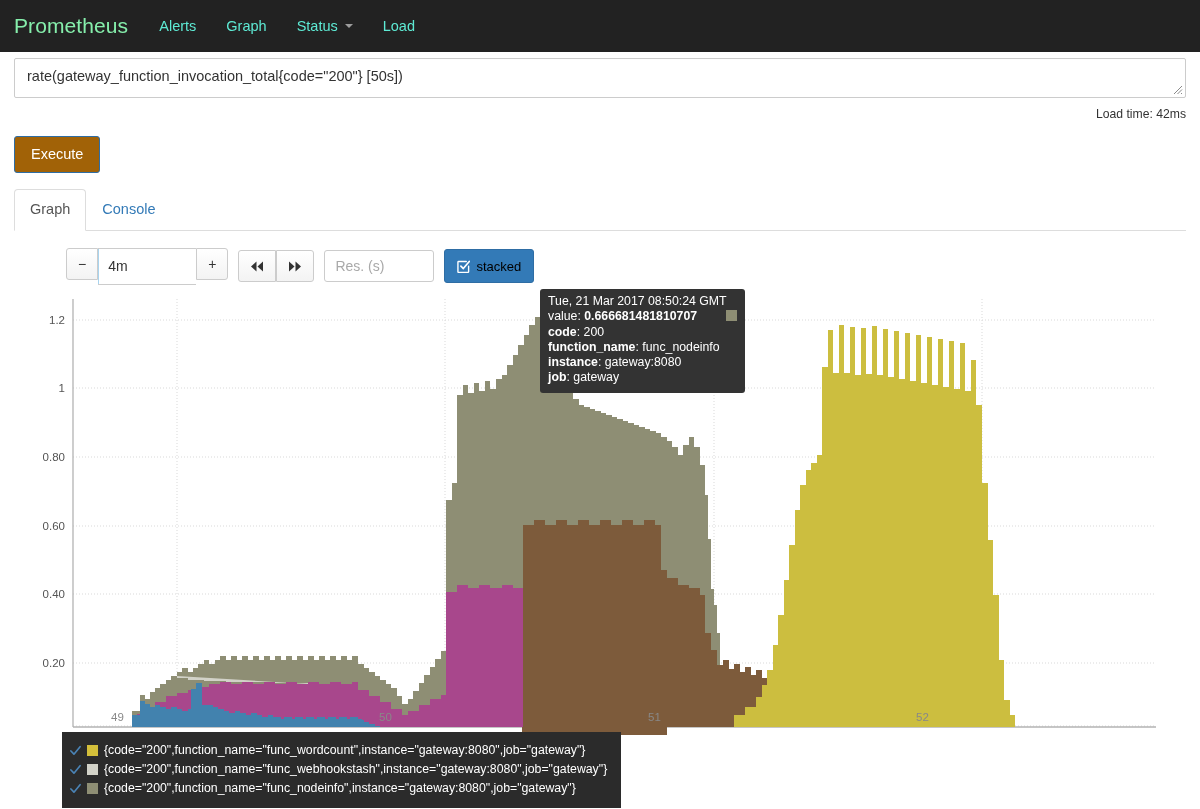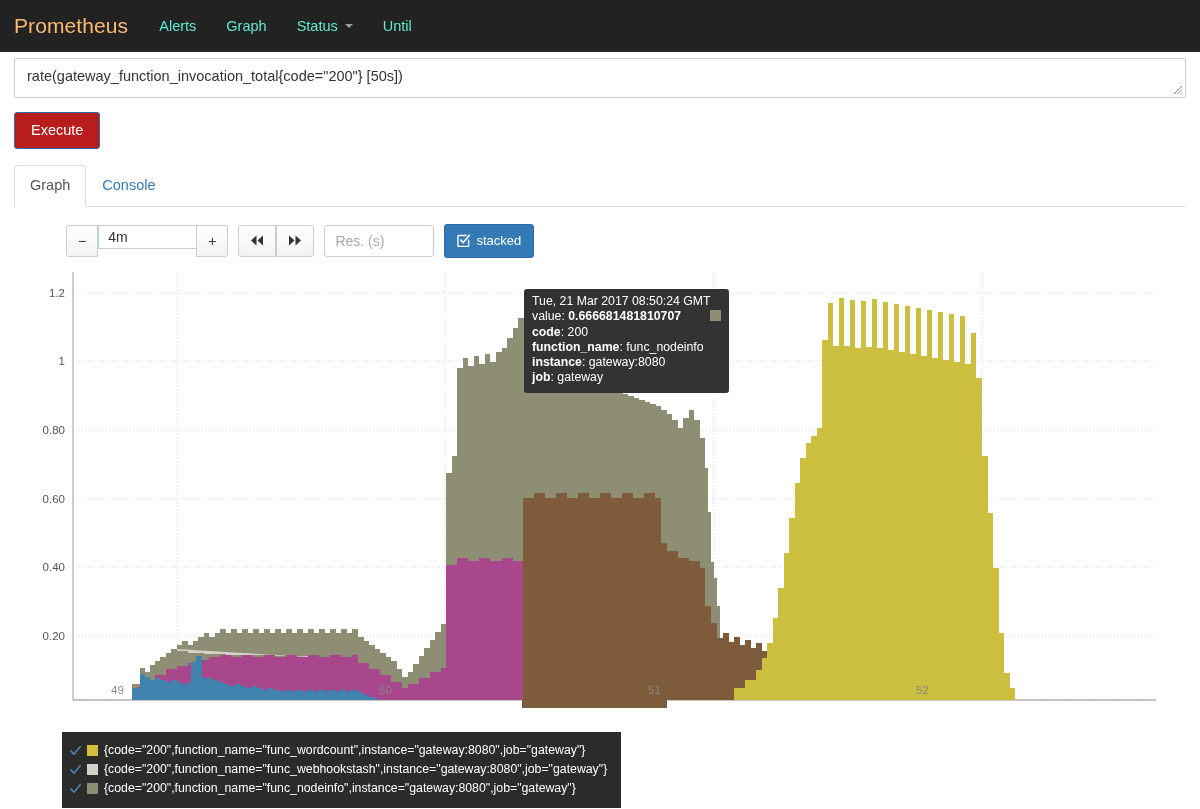--- a/index.html
+++ b/index.html
@@ -13,21 +13,21 @@
 
   
   .navbar {
     height: 52px;
     background: #222222;
     display: flex;
     align-items: center;
     padding: 0 0 0 14px;
   }
   .brand {
-    color: #fdba74;
+    color: #86efac;
     font-size: 21px;
     padding: 0 16px 0 0;
     letter-spacing: .1px;
     cursor: pointer;
   }
   .navlink {
     color: #5eead4;
     font-size: 14.5px;
     padding: 16px 15px;
     line-height: 52px;
@@ -81,21 +81,21 @@
   }
 
   
   .exec-row {
     display: flex;
     align-items: center;
     gap: 10px;
     margin-top: 14px;
   }
   .btn-execute {
-    background: #b91c1c;
+    background: #a16207;
     border: 1px solid #2e6da4;
     color: #fff;
     font-size: 14.5px;
     padding: 9px 16px;
     border-radius: 3px;
     cursor: pointer;
     line-height: 1.2;
   }
   .metric-select {
     border: 1px solid #cccccc;
@@ -173,21 +173,21 @@
     justify-content: center;
     cursor: pointer;
     padding: 0 11px;
   }
   .grp .ctl:first-child { border-radius: 3px 0 0 3px; }
   .grp .ctl:last-child  { border-radius: 0 3px 3px 0; }
   .range-input {
     border: 1px solid #cccccc;
     border-left: none;
     border-right: none;
-    height: 24px;
+    height: 37px;
     width: 98px;
     padding: 0 10px;
     font-size: 14px;
     color: #333;
     font-family: "Liberation Sans", sans-serif;
     outline: none;
     background: #fff;
     box-shadow: inset 2px 0 0 -1px #a8d4ef;
   }
   .until-input {
@@ -212,21 +212,21 @@
     padding: 0 10px;
     font-size: 14px;
     color: #a21caf;
     font-family: "Liberation Sans", sans-serif;
     outline: none;
     background: #fff;
   }
   .btn-stacked {
     background: #337ab7;
     border: 1px solid #2e6da4;
-    color: #ffffff;
+    color: #000000;
     font-size: 13px;
     height: 32px;
     border-radius: 3px;
     padding: 16px 12px;
     display: flex;
     align-items: center;
     gap: 6px;
     cursor: pointer;
   }
 
@@ -248,21 +248,21 @@
   .xtick {
     font-size: 11.5px;
     fill: #888888;
     font-family: "Liberation Sans", sans-serif;
     text-anchor: start;
   }
 
   
   .tooltip {
     position: absolute;
-    left: 524px;
+    left: 540px;
     top: 289px;
     background: #333333;
     color: #ffffff;
     border-radius: 3px;
     padding: 5px 8px 7px 8px;
     font-size: 12.3px;
     line-height: 15.3px;
     width: 205px;
     font-family: "Liberation Sans", sans-serif;
     z-index: 20;
@@ -324,34 +324,35 @@
     <span>Alerts</span>
   </div>
   <div class="navlink">
     <span>Graph</span>
   </div>
   <div class="navlink">
     <span>Status</span>
     <span class="caret"></span>
   </div>
   <div class="navlink">
-    <span>Until</span>
+    <span>Load</span>
   </div>
 </div>
 
 <div class="container">
 
   <div class="query-wrap">
     <textarea class="query-box" placeholder="Expression (press Shift+Enter for newlines)" style="">rate(gateway_function_invocation_total{code="200"} [50s])</textarea>
     <svg class="resize-grip" viewBox="0 0 12 12">
       <path d="M11 3 L3 11 M11 6.5 L6.5 11 M11 10 L10 11" stroke="#8a8a8a" stroke-width="1"></path>
     </svg>
   </div>
 
   <div class="meta">
+    <div>Load time: 42ms</div>
   </div>
 
   <div class="exec-row">
     <button class="btn-execute">Execute</button>
   </div>
 
   <div class="tabs">
     <div class="tab active">Graph</div>
     <div class="tab">Console</div>
   </div>

